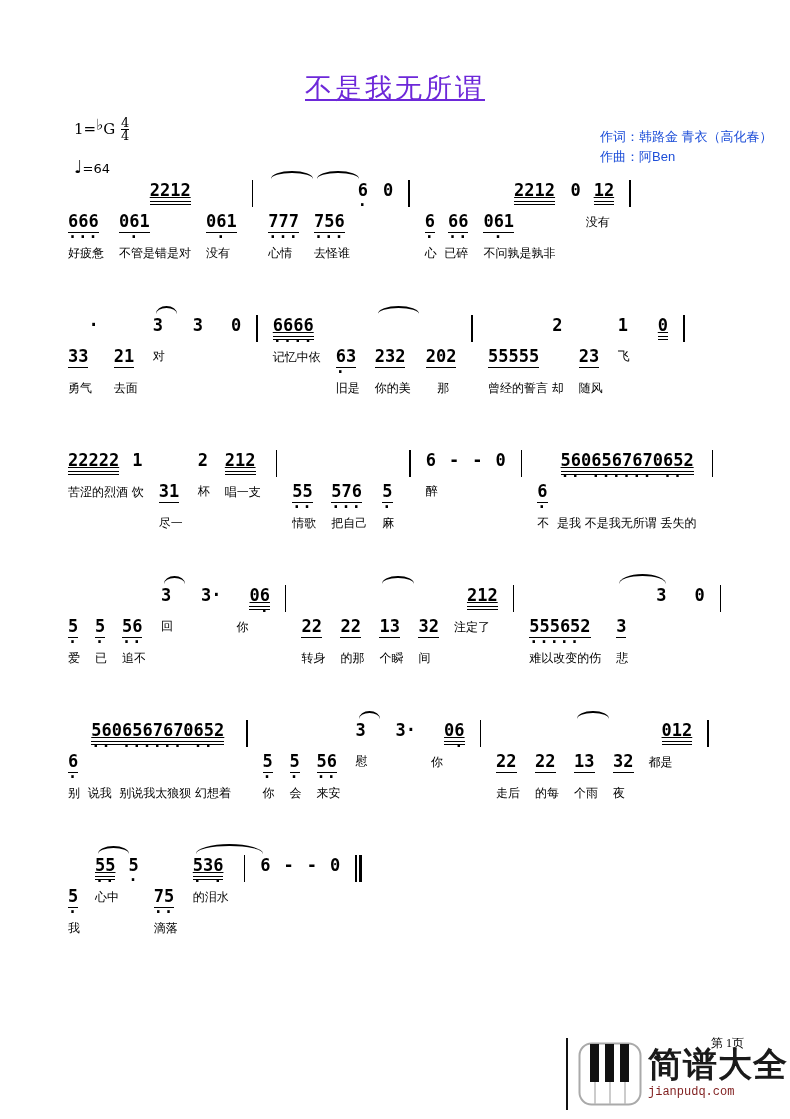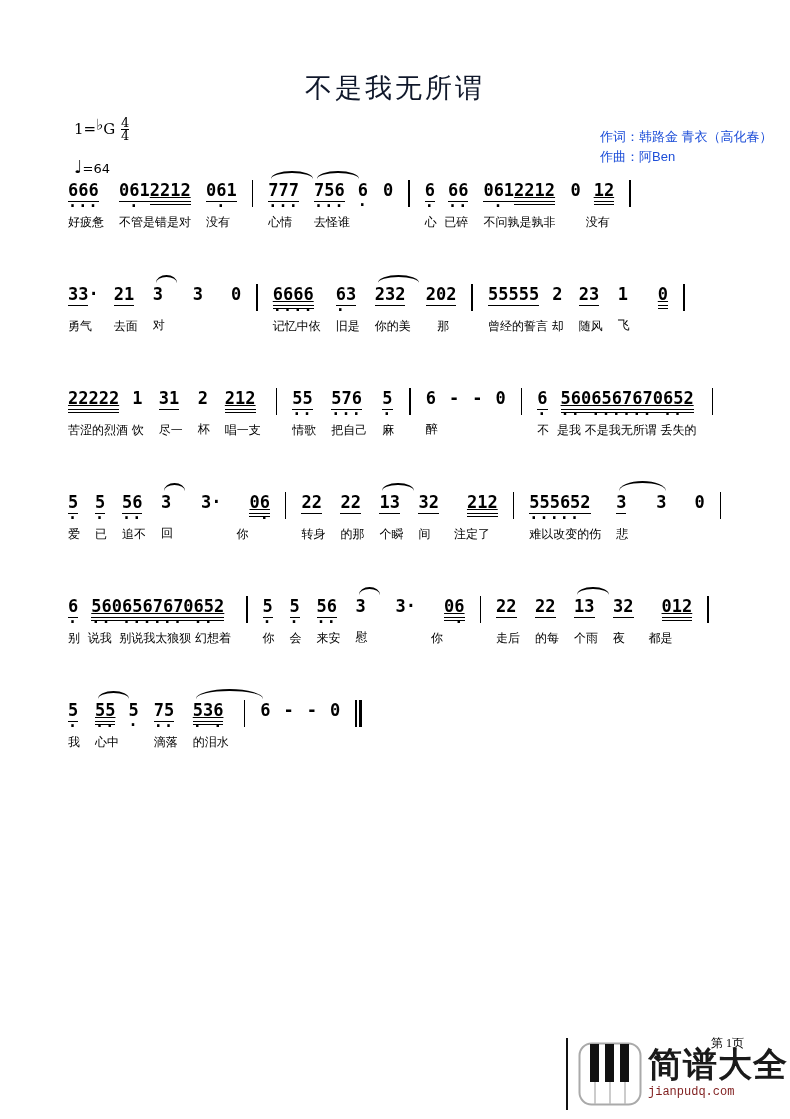--- a/index.html
+++ b/index.html
@@ -46,21 +46,21 @@
   .group { display:flex; flex-direction:column; align-items:flex-start; }
   .notes { display:flex; align-items:flex-start; }
   .tok {
     position:relative;
     display:inline-flex; flex-direction:column; align-items:flex-start;
     font-family:"DejaVu Sans Mono", monospace;
     font-weight:bold; font-size:17px; line-height:20px;
   }
   .tok.gap { margin-left:13px; }
   .tx { display:inline-block; padding-bottom:1px; }
-  .tx.u1 { border-bottom:1px solid #000; }
+  .tx.u1 { border-bottom:1px solid #000;margin-top:31px; }
   .tx.u2 { border-bottom:1px solid #000; position:relative;text-decoration:underline; }
   .tx.u2::after {
     content:""; position:absolute; left:0; right:0; bottom:-4px;
     height:1px; background:#000;
   }
   .dt {
     height:9px; line-height:9px; font-size:15px;
     letter-spacing:1.2px; overflow:visible;
   }
   .slur {
@@ -95,21 +95,21 @@
     font-family:"DejaVu Sans", sans-serif;
   }
   .wm-domain {
     font-size:12px; color:#7f1d1d; line-height:20px;
     font-family:Liberation Mono, monospace;
   }
 </style>
 </head>
 <body>
 
-<div class="title" style="color: #0f172a;">不是我无所谓</div>
+<div class="title" style="color: #6d28d9; text-decoration: underline;">不是我无所谓</div>
 
 <div class="keysig">
   <span>1=</span><span class="flat">♭</span><span>G</span>
   <span class="frac"><span class="num">4</span><span class="den">4</span></span>
   <div class="tempo">
     <span class="qnote">♩</span><span>=64</span>
   </div>
 </div>
 
 <div class="credits" style="color: #1d4ed8;">

